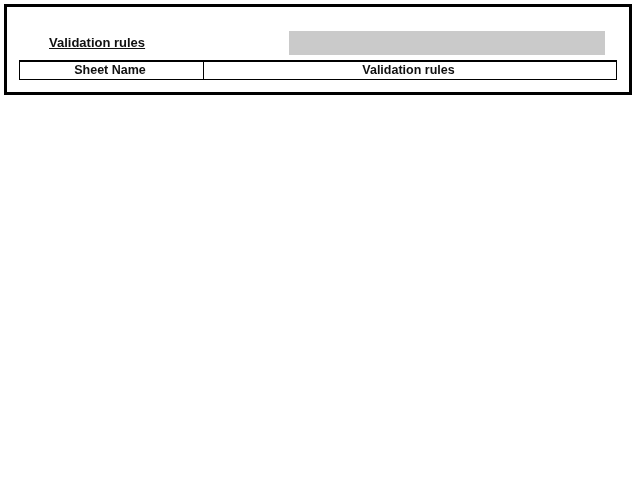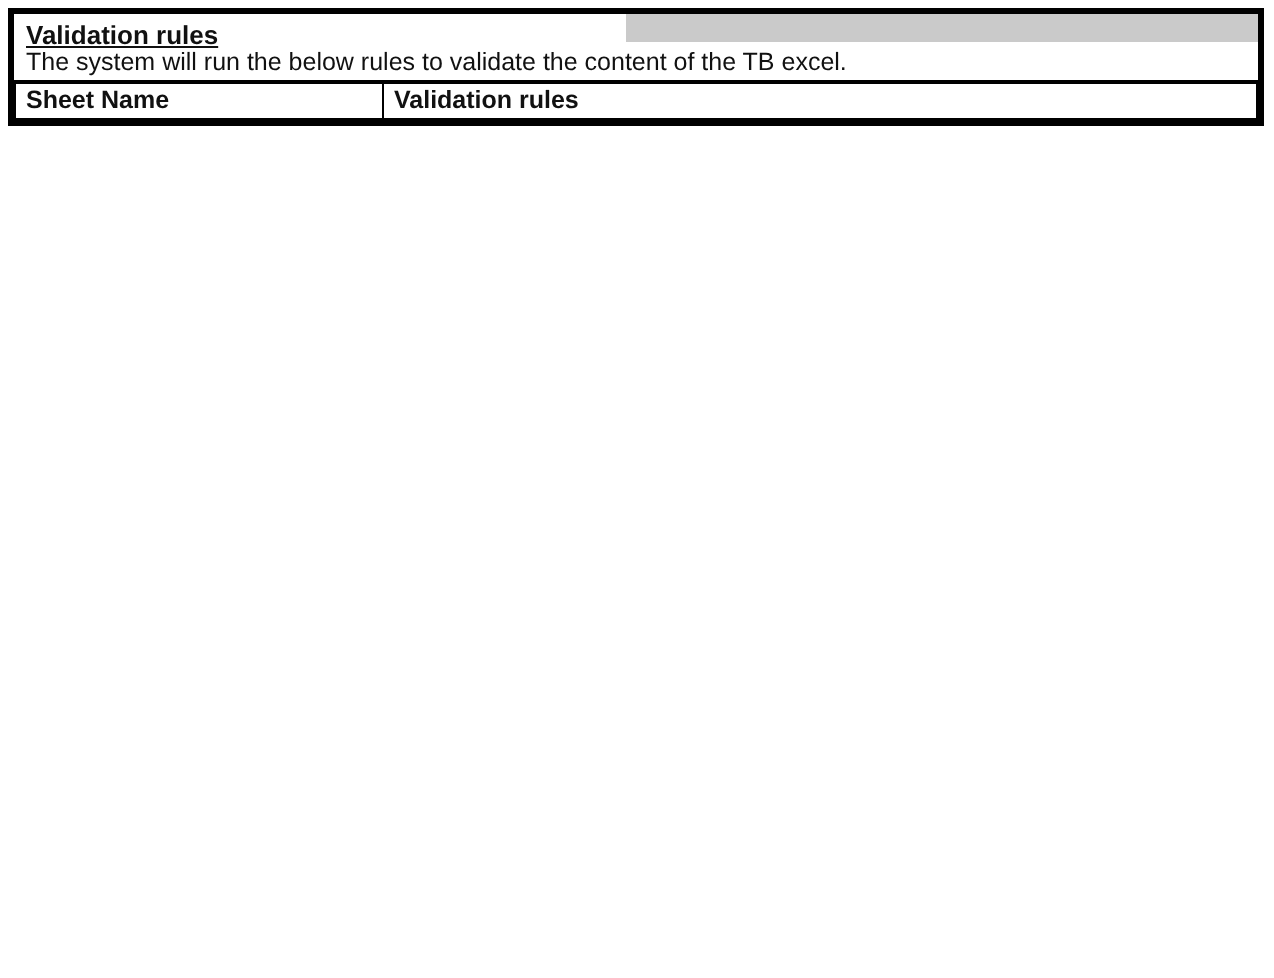--- a/index.html
+++ b/index.html
@@ -2,21 +2,21 @@
 <html style="--orange: #ED7D31; --blue: #2581C4; --border: #000000; --gray-band: #CACACA;"><head>
 <meta charset="utf-8">
 <style>
   :root {
     --orange: #ED7D31;
     --blue: #2581C4;
     --ink: #111111;
     --gray-band: #CACACA;
     --border: #000000;
   }
-  * { margin: 0; padding: 0; box-sizing: border-box; }
+  * { margin: 0; padding: 12px; box-sizing: border-box; }
   html, body {
     width: 637px; height: 489px;
     background: #ffffff;
     font-family: "Liberation Sans", sans-serif;
     color: var(--ink);
   }
   .frame {
     position: absolute;
     left: 4px; top: 4px;
     width: 628px;
@@ -54,21 +54,21 @@
     font-size: 12.5px;
   }
   table.rules {
     width: 100%;
     border-collapse: collapse;
     border-top: 2px solid var(--border);
     table-layout: fixed;
   }
   table.rules th, table.rules td {
     border: 1px solid var(--border);
-    text-align: left;
+    text-align: center;
     vertical-align: top;
     font-size: 12px;
     line-height: 15px;
     padding: 1px 8px 1px 5px;
     overflow: hidden;
   }
   table.rules th {
     font-size: 12.5px;
     font-weight: bold;
     padding-top: 1px;
@@ -78,21 +78,20 @@
 </style>
 </head>
 <body>
 
 <div class="frame">
   <div class="head-rows">
     <div class="title-row">
       <div class="gray-band"></div>
       <span class="title-text">Validation rules</span>
     </div>
-    <div class="note-row">The system will run the below rules to validate the content of the TB excel.</div>
   </div>
 
   <table class="rules">
     <thead>
       <tr>
         <th class="col-sheet">Sheet Name</th>
         <th class="col-rules">Validation rules</th>
       </tr>
     </thead>
     <tbody></tbody>

